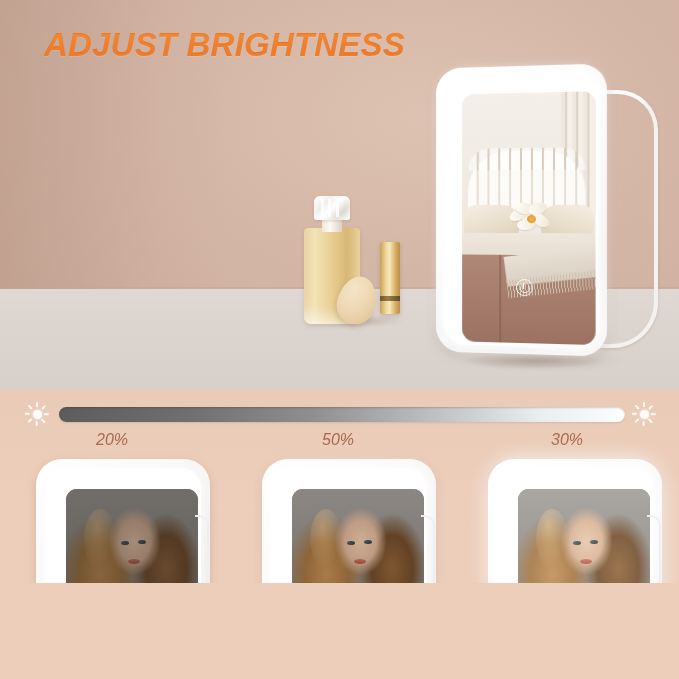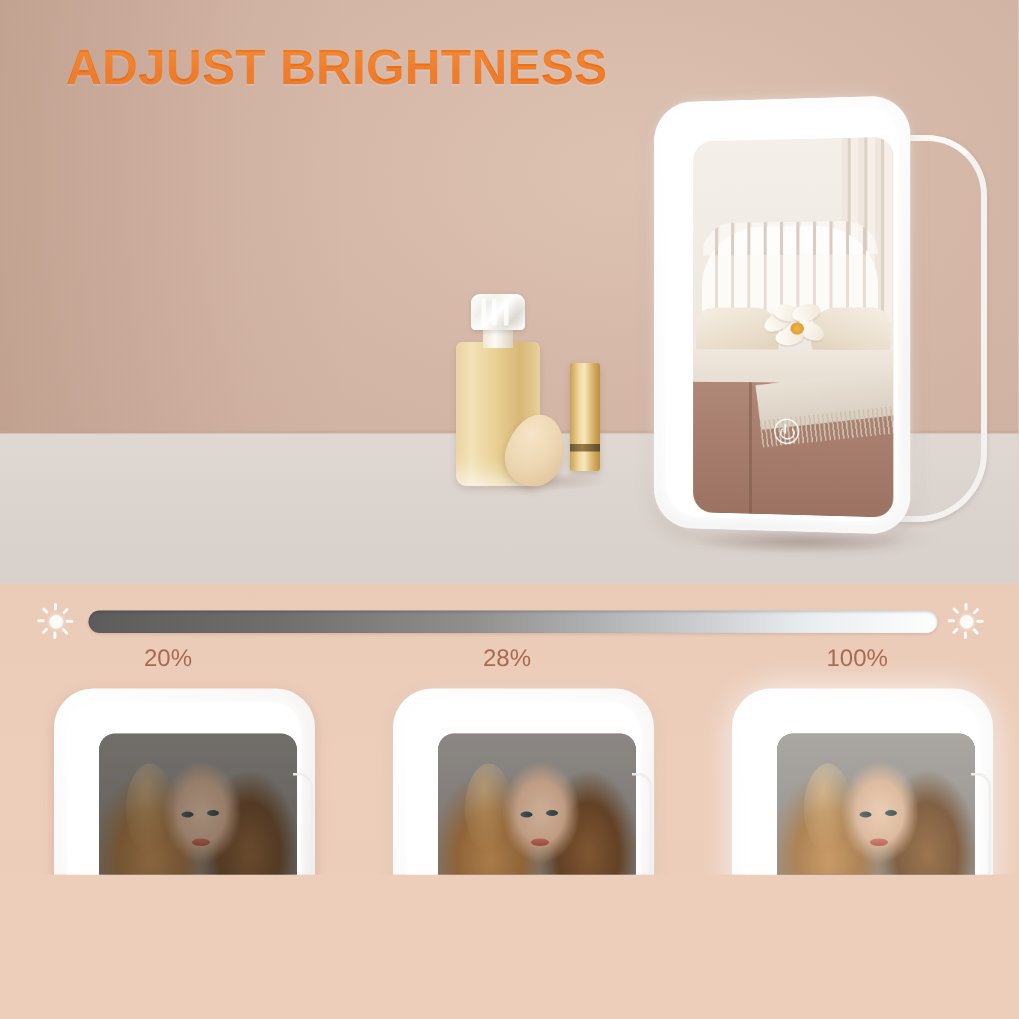--- a/index.html
+++ b/index.html
@@ -1,21 +1,21 @@
 <!DOCTYPE html>
 <html><head>
 <meta charset="utf-8">
 <style>
   html,body{margin:0;padding:0;}
   body{
     width:679px;height:679px;overflow:hidden;
     font-family:"Liberation Sans", sans-serif;
     background:#edcebb;
   }
-  .page{position:relative;width:679px;height:583px;overflow:hidden;}
+  .page{position:relative;width:679px;height:583px;overflow:hidden;font-style:italic;}
 
   
   .hero{position:absolute;left:0;top:0;width:679px;height:389px;overflow:hidden;
         background:linear-gradient(180deg,#d6b9a9 0%,#d4b6a6 55%,#d0b2a2 72%,#cfb1a1 74%,#ddd4ce 75%,#dcd6d1 100%);}
   .hero-wall{position:absolute;left:0;top:0;width:679px;height:290px;
         background:radial-gradient(ellipse 520px 320px at 62% 40%, #ddc2b2 0%, #d5b7a7 45%, #cdae9e 100%);}
   .hero-wall-shadow{position:absolute;left:0;top:0;width:230px;height:290px;
         background:linear-gradient(90deg, rgba(160,124,106,.28) 0%, rgba(160,124,106,.05) 70%, rgba(160,124,106,0) 100%);}
   .hero-floor{position:absolute;left:0;top:289px;width:679px;height:100px;
         background:linear-gradient(180deg,#e0d8d3 0%,#dcd4cf 35%,#d8d0ca 100%);}
@@ -265,22 +265,22 @@
         <div class="ray" style="transform:rotate(135deg)"></div>
         <div class="ray" style="transform:rotate(180deg)"></div>
         <div class="ray" style="transform:rotate(225deg)"></div>
         <div class="ray" style="transform:rotate(270deg)"></div>
         <div class="ray" style="transform:rotate(315deg)"></div>
       </div>
     </div>
 
     <div class="pct-row">
       <div class="pct pct-1">20%</div>
-      <div class="pct pct-2">28%</div>
-      <div class="pct pct-3">100%</div>
+      <div class="pct pct-2">50%</div>
+      <div class="pct pct-3">30%</div>
     </div>
 
     <div class="thumbs">
 
       <div class="thumb t1">
         <div class="tm-body">
           <div class="tm-led glow-20">
             <div class="tm-glass">
               <div class="portrait">
                 <div class="p-hairhi"></div>

